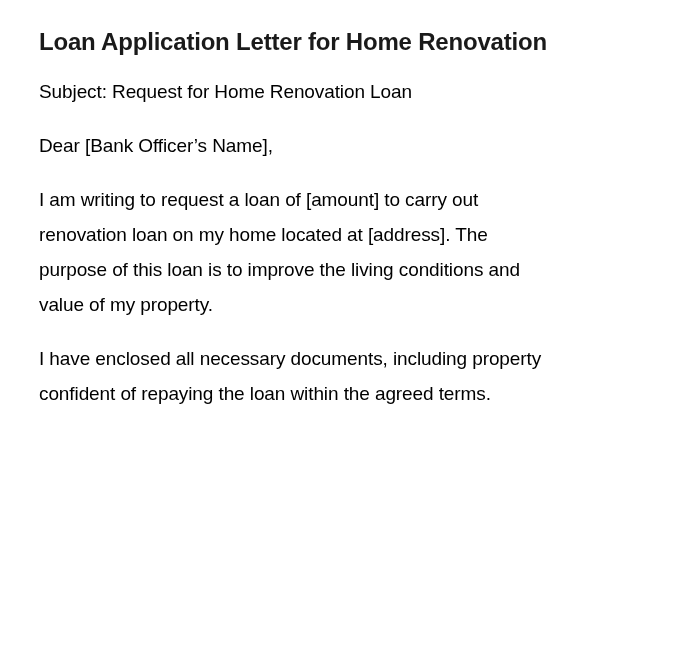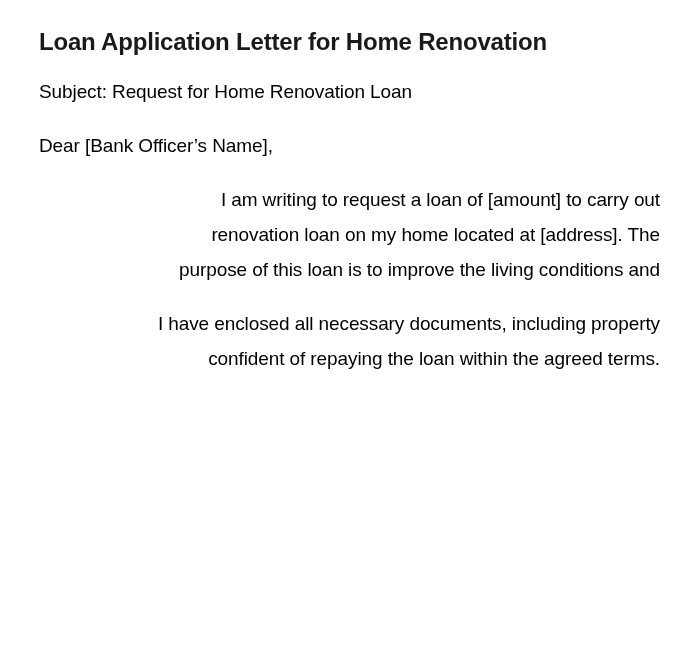--- a/index.html
+++ b/index.html
@@ -32,38 +32,38 @@
     margin: 0 0 19px 0;
     font-size: 19px;
     line-height: 35px;
     font-weight: 400;
     color: #000000;
     letter-spacing: -0.1px;
   }
   .para .line {
     display: block;
     white-space: nowrap;
-    text-align: right;
   }
 </style>
 </head>
 <body>
 
 <div class="page">
 
   <h1 class="letter-title">Loan Application Letter for Home Renovation</h1>
 
   <p class="para">Subject: Request for Home Renovation Loan</p>
 
   <p class="para">Dear [Bank Officer’s Name],</p>
 
   <p class="para">
     <span class="line">I am writing to request a loan of [amount] to carry out</span>
     <span class="line">renovation loan on my home located at [address]. The</span>
     <span class="line">purpose of this loan is to improve the living conditions and</span>
+    <span class="line">value of my property.</span>
   </p>
 
   <p class="para">
     <span class="line">I have enclosed all necessary documents, including property</span>
     <span class="line">confident of repaying the loan within the agreed terms.</span>
   </p>
 
 
 
 

